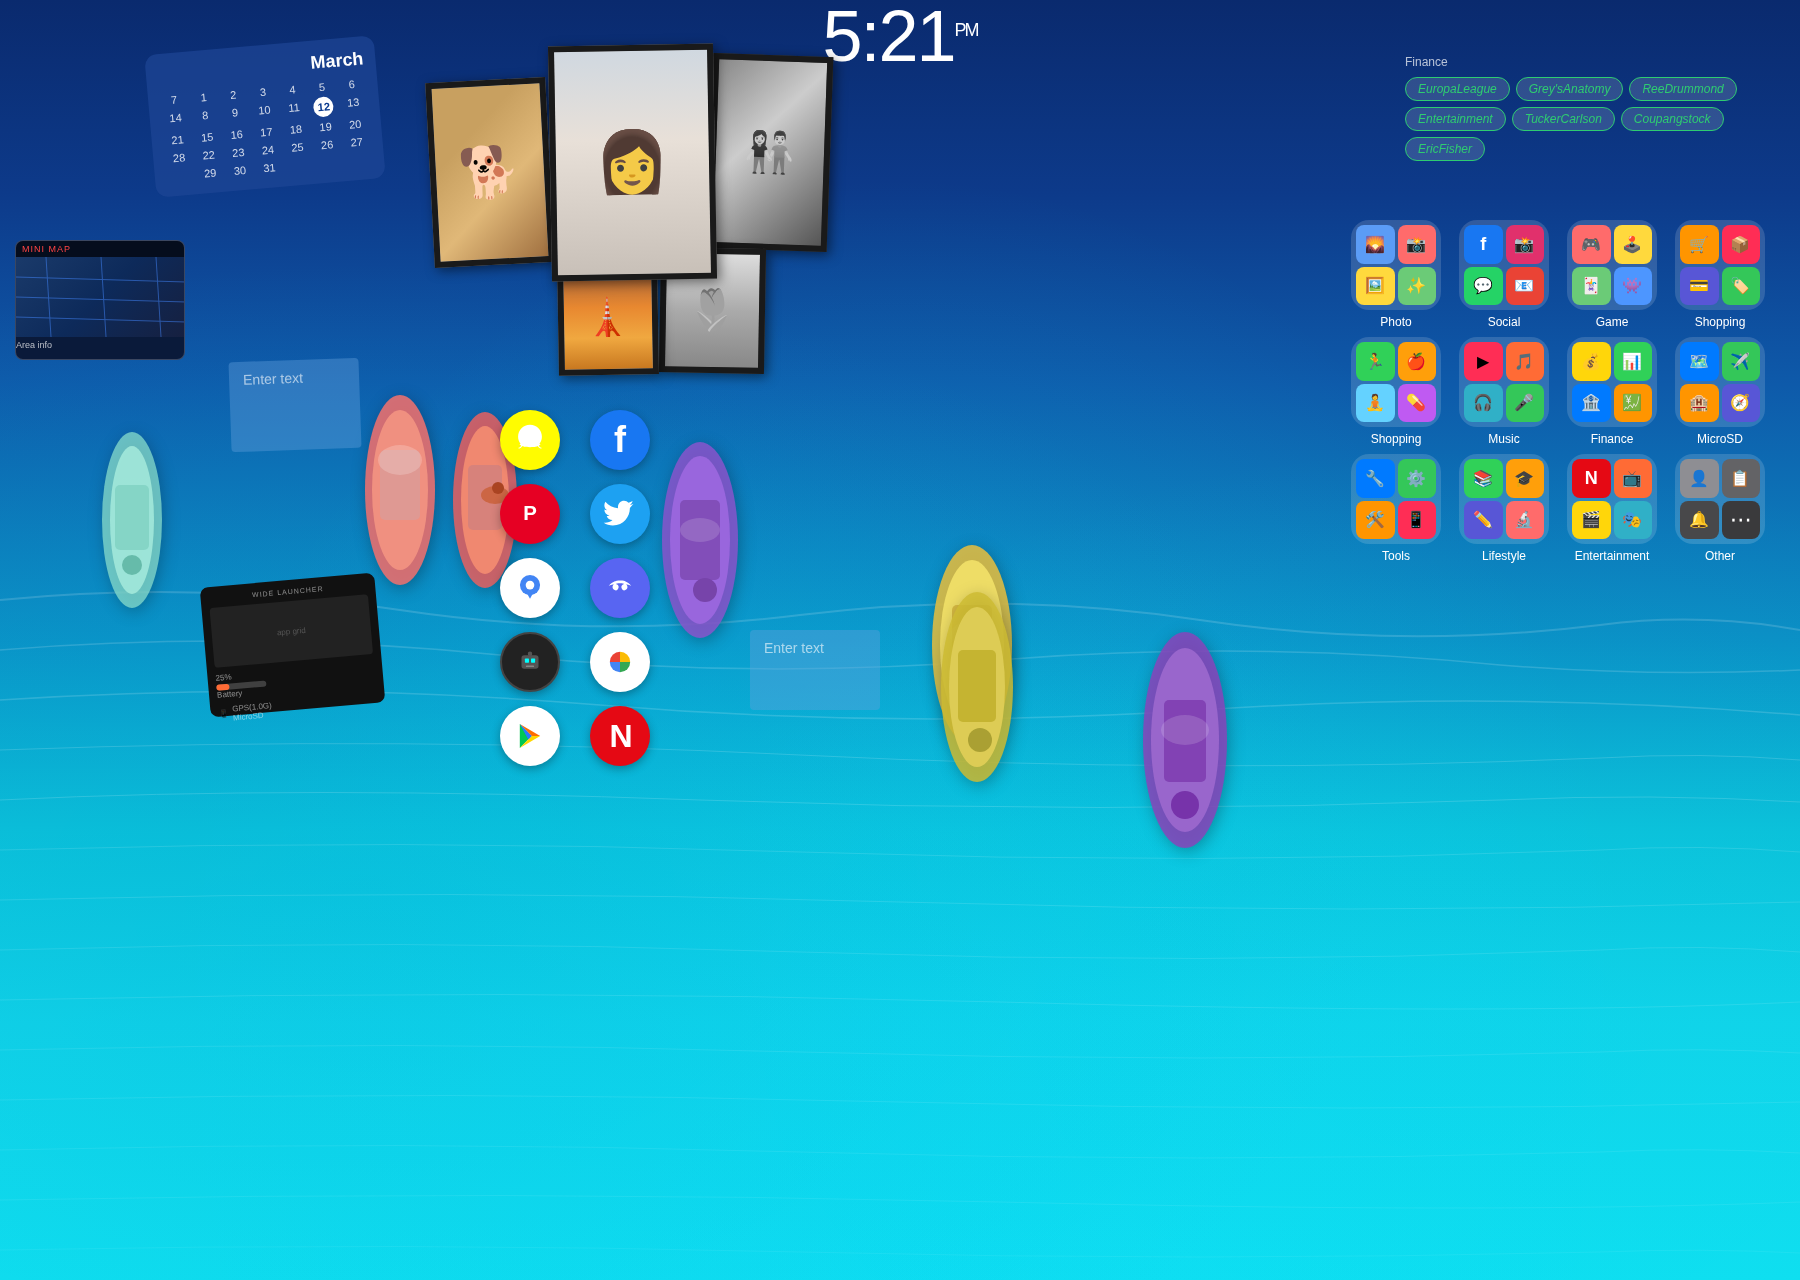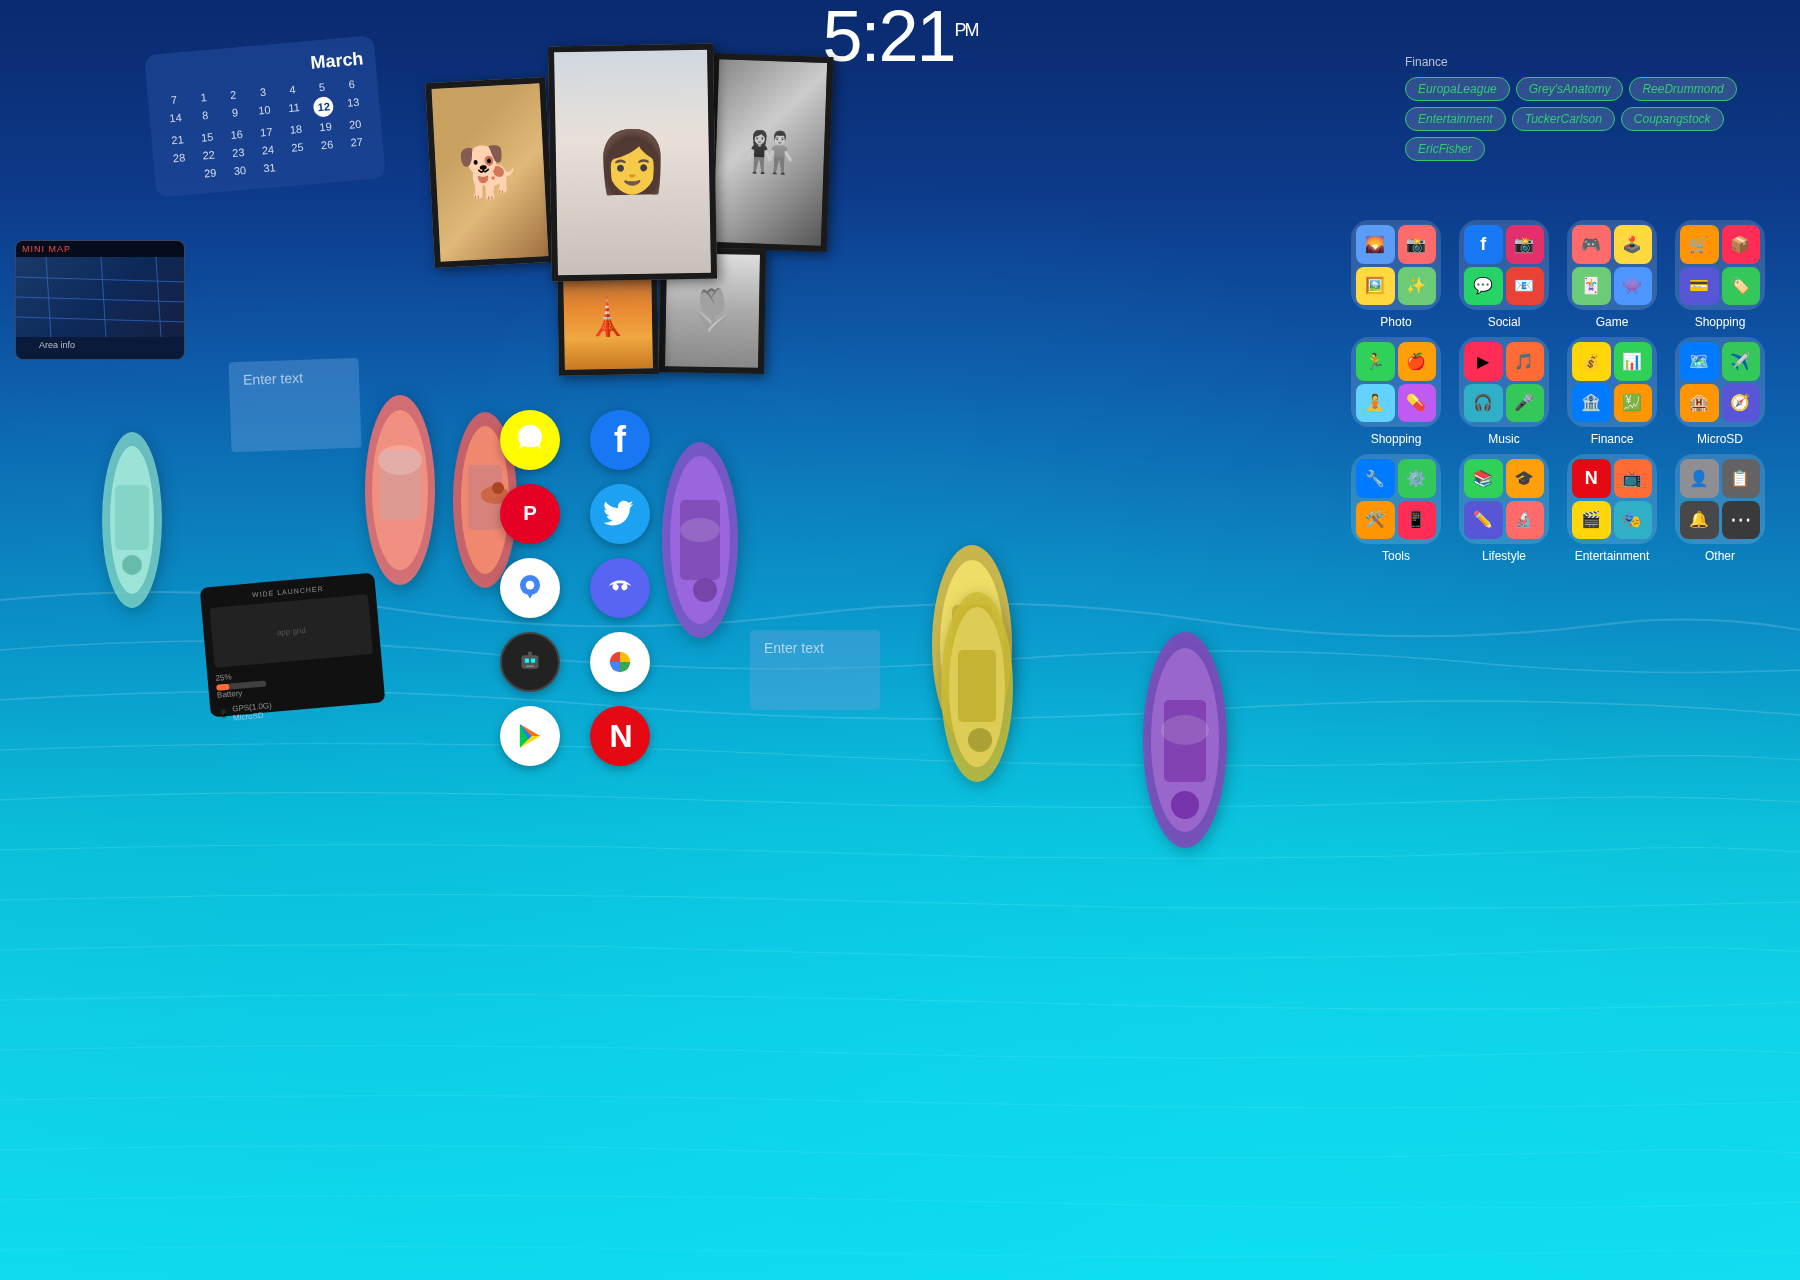--- a/index.html
+++ b/index.html
@@ -92,21 +92,21 @@
     }
     .minimap-content {
       width: 100%;
       height: 80px;
       background: linear-gradient(135deg, #1a3a6a 0%, #0d2a5a 50%, #162040 100%);
       position: relative;
     }
     .minimap-area-info {
       color: rgba(255,255,255,0.7);
       font-size: 9px;
-      padding: 3px 23px;
+      padding: 3px 0;
     }
 
     
     .text-note {
       background: rgba(100, 160, 220, 0.4);
       border-radius: 4px;
       padding: 10px 14px;
       color: rgba(255,255,255,0.6);
       font-size: 14px;
     }

